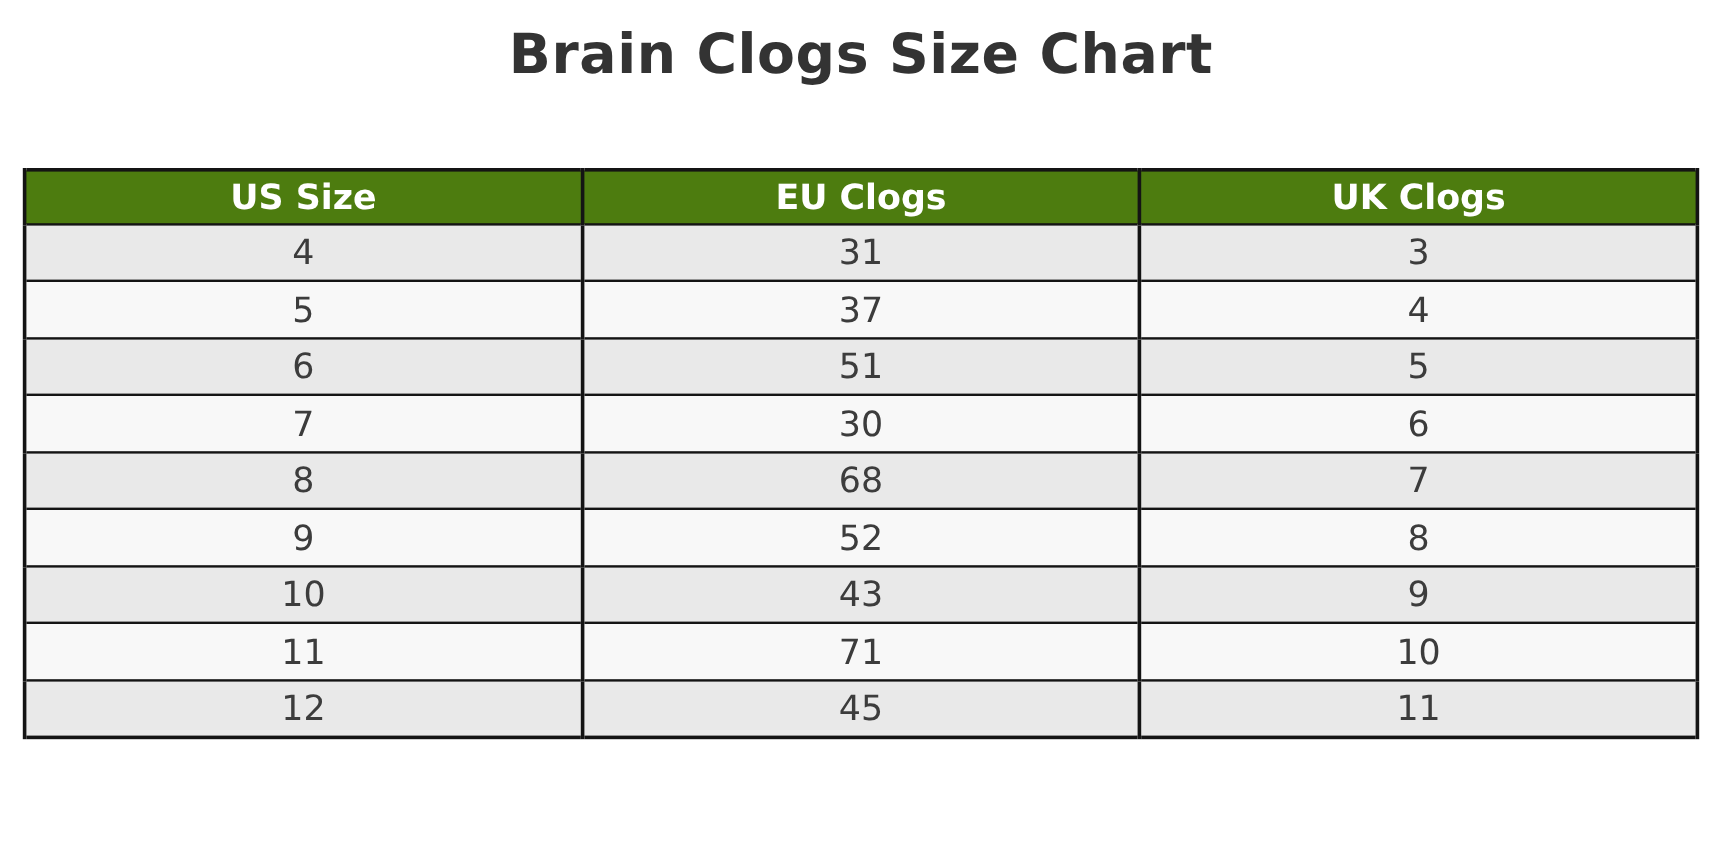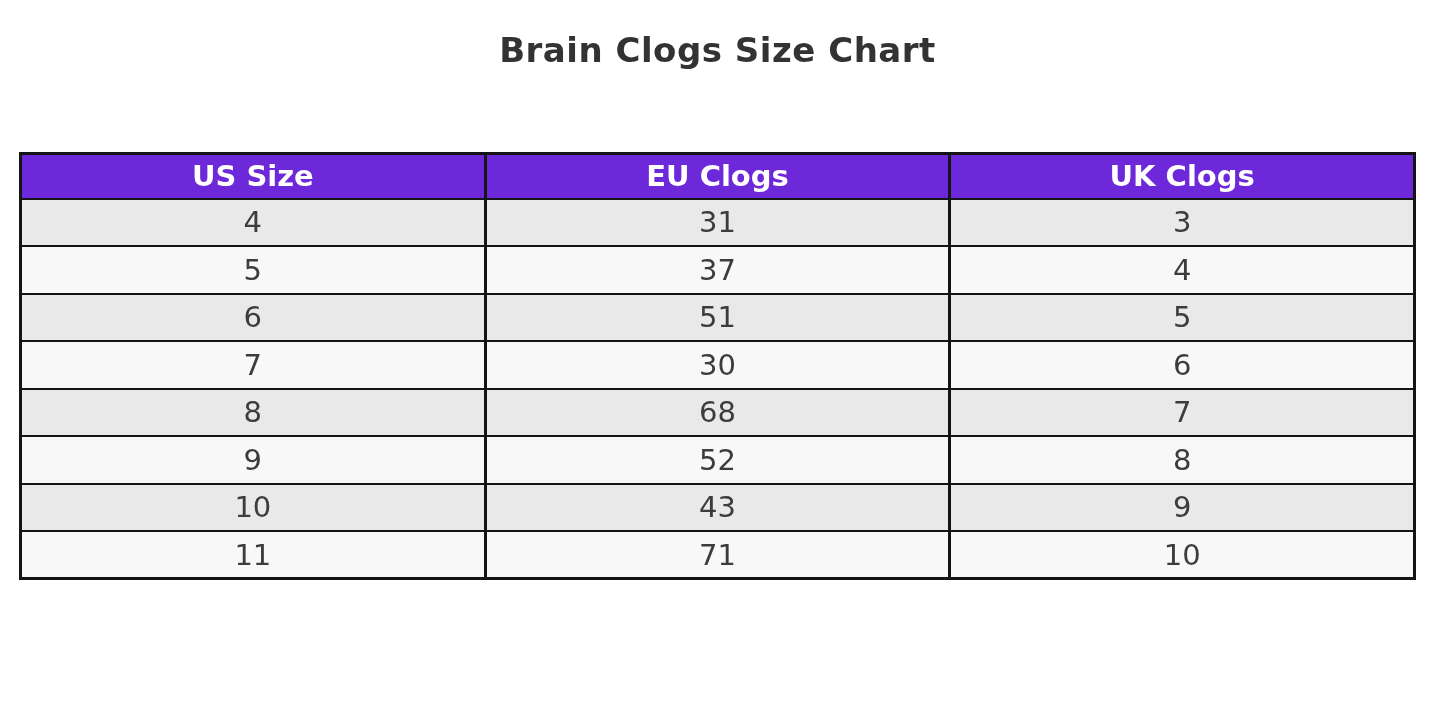--- a/index.html
+++ b/index.html
@@ -11,40 +11,40 @@
     background: #ffffff;
     font-family: "DejaVu Sans", "Liberation Sans", sans-serif;
     overflow: hidden;
   }
   .page {
     width: 1435px;
     height: 717px;
     position: relative;
   }
   h1.chart-title {
-    margin: 12px;
+    margin: 0;
     padding-top: 20px;
     text-align: center;
-    font-size: 34px;
+    font-size: 46px;
     line-height: 1.1;
     font-weight: bold;
     color: #333333;
     letter-spacing: 0.5px;
   }
   table.size-chart {
     position: absolute;
     left: 19px;
     top: 140px;
     width: 1397px;
     border-collapse: collapse;
     table-layout: fixed;
     border: 3px solid #141414;
   }
   table.size-chart th {
-    background: #6d28d9;
+    background: #4d7c0f;
     color: #ffffff;
     font-weight: bold;
     font-size: 29px;
     height: 45px;
     text-align: center;
     vertical-align: middle;
     border: 2px solid #141414;
     border-left-width: 3px;
     border-right-width: 3px;
     padding: 0;
@@ -111,15 +111,20 @@
         <tr>
           <td>10</td>
           <td>43</td>
           <td>9</td>
         </tr>
         <tr>
           <td>11</td>
           <td>71</td>
           <td>10</td>
         </tr>
+        <tr>
+          <td>12</td>
+          <td>45</td>
+          <td>11</td>
+        </tr>
       </tbody>
   </table>
 </div>
 
 </body></html>

